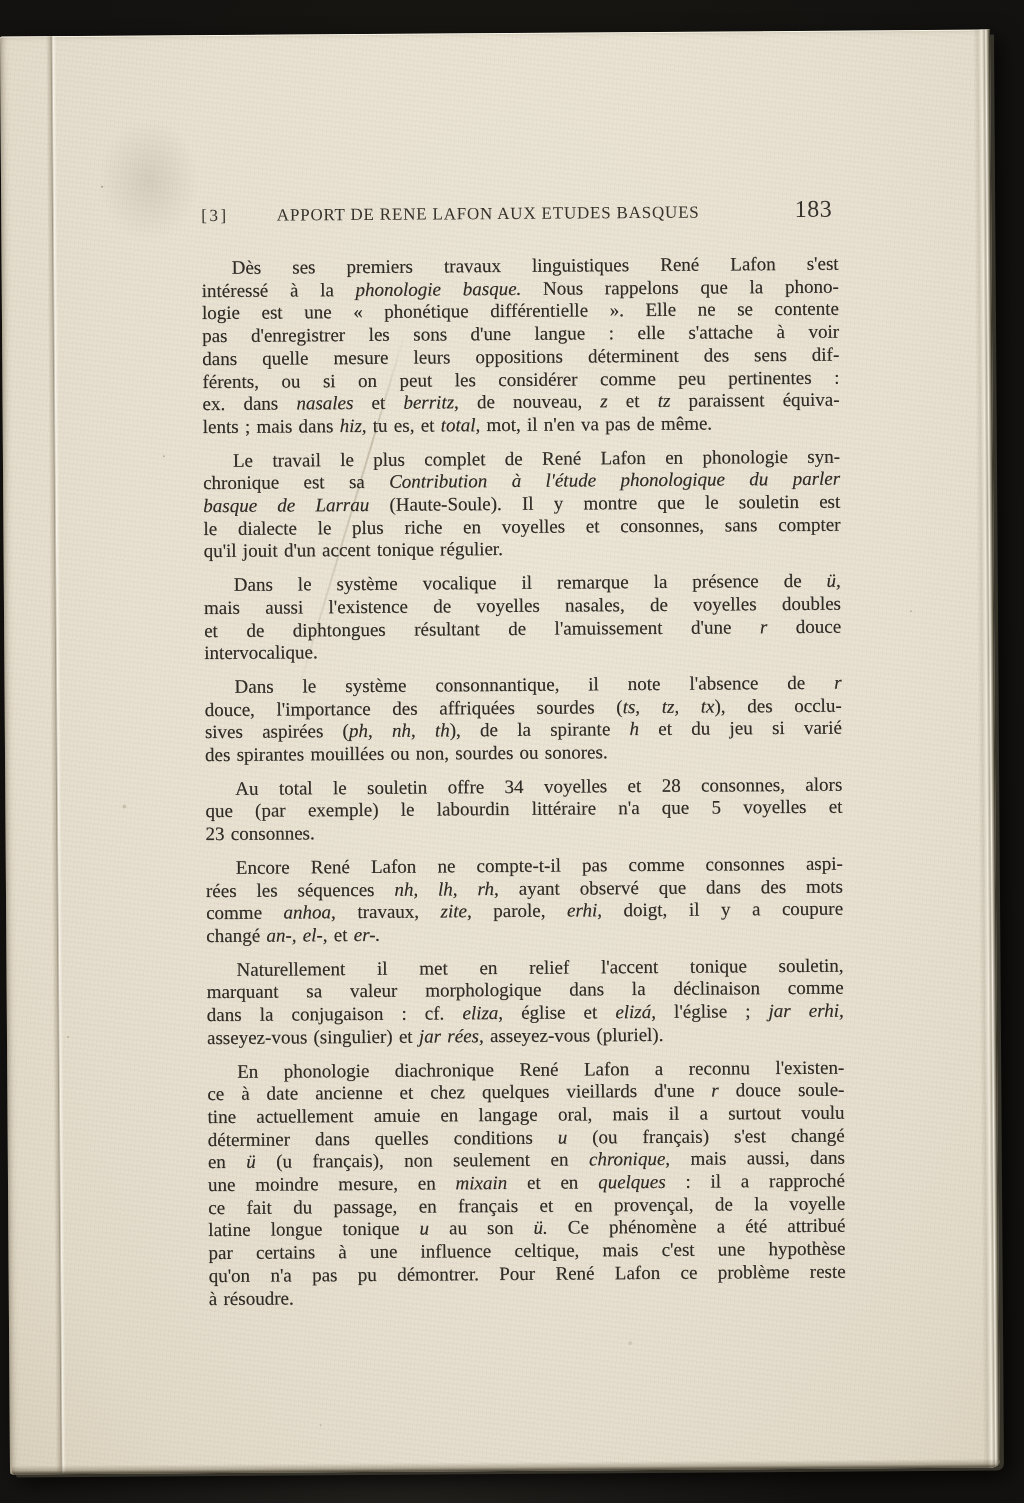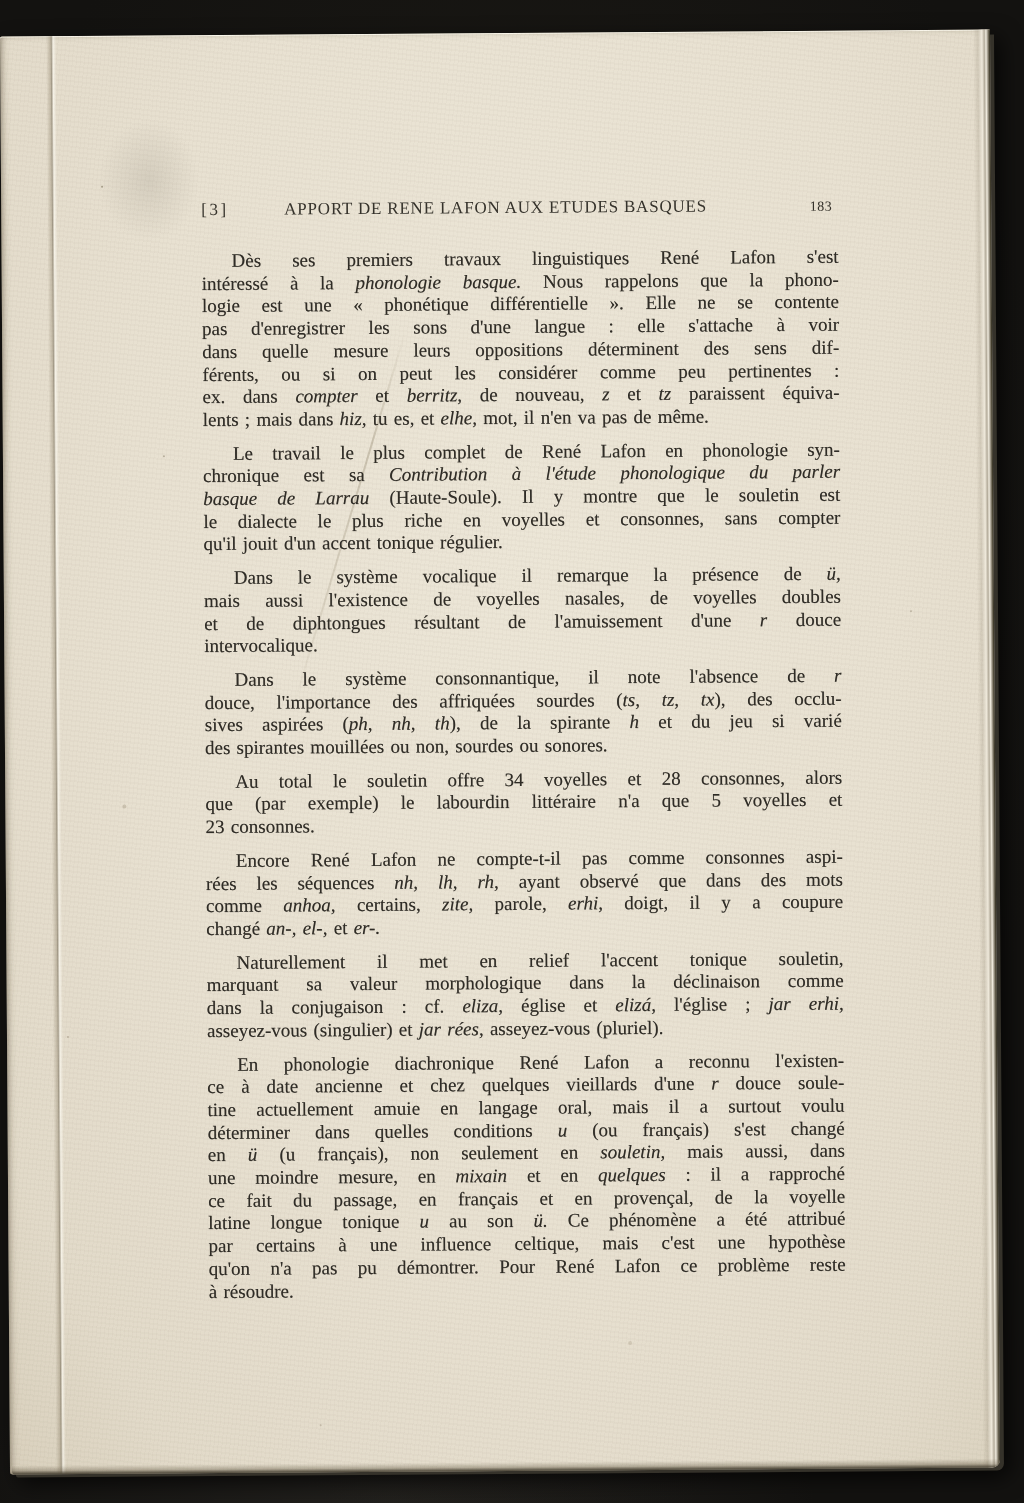--- a/index.html
+++ b/index.html
@@ -75,21 +75,21 @@
   }
   
   .content { position:absolute; left:200px; top:165px; width:637px; color:#2f2c26; }
   .page-header {
     display:flex; align-items:baseline;
     font-size:17px; letter-spacing:1px; margin-bottom:30px;
     color:#35322b; white-space:nowrap;
   }
   .hdr-ref   { letter-spacing:2.5px; }
   .hdr-title { flex:1; text-align:center; letter-spacing:0.8px; }
-  .hdr-num   { font-size:14px; letter-spacing:0.5px; padding-right:6px;margin-left:47px; }
+  .hdr-num   { font-size:24px; letter-spacing:0.5px; padding-right:6px;margin-left:47px; }
   .text-body {
     font-size:19px; line-height:22.7px; word-spacing:1.5px;
     text-shadow:0.2px 0.2px 0.4px rgba(46,43,38,0.45);
   }
   .para + .para { margin-top:11px; }
   .line  { text-align:justify; text-align-last:justify; }
   .line.first { padding-left:30px; }
   .line.last  { text-align-last:left; }
   .it { font-style:italic; }
 </style>
@@ -110,22 +110,22 @@
         <span class="hdr-num">183</span>
       </div>
       <div class="text-body" id="text-body">
           <div class="para">
             <div class="line first"><span>Dès ses premiers travaux linguistiques René Lafon s'est</span></div>
             <div class="line"><span>intéressé à la </span><span class="it">phonologie basque.</span><span> Nous rappelons que la phono-</span></div>
             <div class="line"><span>logie est une «&nbsp;phonétique différentielle&nbsp;». Elle ne se contente</span></div>
             <div class="line"><span>pas d'enregistrer les sons d'une langue&nbsp;: elle s'attache à voir</span></div>
             <div class="line"><span>dans quelle mesure leurs oppositions déterminent des sens dif-</span></div>
             <div class="line"><span>férents, ou si on peut les considérer comme peu pertinentes&nbsp;:</span></div>
-            <div class="line"><span>ex. dans </span><span class="it">compter</span><span> et </span><span class="it">berritz,</span><span> de nouveau, </span><span class="it">z</span><span> et </span><span class="it">tz</span><span> paraissent équiva-</span></div>
-            <div class="line last"><span>lents&nbsp;; mais dans </span><span class="it">hiz,</span><span> tu es, et </span><span class="it">elhe,</span><span> mot, il n'en va pas de même.</span></div>
+            <div class="line"><span>ex. dans </span><span class="it">nasales</span><span> et </span><span class="it">berritz,</span><span> de nouveau, </span><span class="it">z</span><span> et </span><span class="it">tz</span><span> paraissent équiva-</span></div>
+            <div class="line last"><span>lents&nbsp;; mais dans </span><span class="it">hiz,</span><span> tu es, et </span><span class="it">total,</span><span> mot, il n'en va pas de même.</span></div>
           </div>
           <div class="para">
             <div class="line first"><span>Le travail le plus complet de René Lafon en phonologie syn-</span></div>
             <div class="line"><span>chronique est sa </span><span class="it">Contribution à l'étude phonologique du parler</span></div>
             <div class="line"><span class="it">basque de Larrau</span><span> (Haute-Soule). Il y montre que le souletin est</span></div>
             <div class="line"><span>le dialecte le plus riche en voyelles et consonnes, sans compter</span></div>
             <div class="line last"><span>qu'il jouit d'un accent tonique régulier.</span></div>
           </div>
           <div class="para">
             <div class="line first"><span>Dans le système vocalique il remarque la présence de </span><span class="it">ü,</span></div>
@@ -140,35 +140,35 @@
             <div class="line last"><span>des spirantes mouillées ou non, sourdes ou sonores.</span></div>
           </div>
           <div class="para">
             <div class="line first"><span>Au total le souletin offre 34 voyelles et 28 consonnes, alors</span></div>
             <div class="line"><span>que (par exemple) le labourdin littéraire n'a que 5 voyelles et</span></div>
             <div class="line last"><span>23 consonnes.</span></div>
           </div>
           <div class="para">
             <div class="line first"><span>Encore René Lafon ne compte-t-il pas comme consonnes aspi-</span></div>
             <div class="line"><span>rées les séquences </span><span class="it">nh, lh, rh,</span><span> ayant observé que dans des mots</span></div>
-            <div class="line"><span>comme </span><span class="it">anhoa,</span><span> certains, </span><span class="it">zite,</span><span> parole, </span><span class="it">erhi,</span><span> doigt, il y a coupure</span></div>
+            <div class="line"><span>comme </span><span class="it">anhoa,</span><span> travaux, </span><span class="it">zite,</span><span> parole, </span><span class="it">erhi,</span><span> doigt, il y a coupure</span></div>
             <div class="line last"><span>changé </span><span class="it">an-, el-,</span><span> et </span><span class="it">er-.</span></div>
           </div>
           <div class="para">
             <div class="line first"><span>Naturellement il met en relief l'accent tonique souletin,</span></div>
             <div class="line"><span>marquant sa valeur morphologique dans la déclinaison comme</span></div>
             <div class="line"><span>dans la conjugaison&nbsp;: cf. </span><span class="it">eliza,</span><span> église et </span><span class="it">elizá,</span><span> l'église&nbsp;; </span><span class="it">jar erhi,</span></div>
             <div class="line last"><span>asseyez-vous (singulier) et </span><span class="it">jar rées,</span><span> asseyez-vous (pluriel).</span></div>
           </div>
           <div class="para">
             <div class="line first"><span>En phonologie diachronique René Lafon a reconnu l'existen-</span></div>
             <div class="line"><span>ce à date ancienne et chez quelques vieillards d'une </span><span class="it">r</span><span> douce soule-</span></div>
             <div class="line"><span>tine actuellement amuie en langage oral, mais il a surtout voulu</span></div>
             <div class="line"><span>déterminer dans quelles conditions </span><span class="it">u</span><span> (ou français) s'est changé</span></div>
-            <div class="line"><span>en </span><span class="it">ü</span><span> (u français), non seulement en </span><span class="it">souletin,</span><span> mais aussi, dans</span></div>
+            <div class="line"><span>en </span><span class="it">ü</span><span> (u français), non seulement en </span><span class="it">chronique,</span><span> mais aussi, dans</span></div>
             <div class="line"><span>une moindre mesure, en </span><span class="it">mixain</span><span> et en </span><span class="it">quelques</span><span>&nbsp;: il a rapproché</span></div>
             <div class="line"><span>ce fait du passage, en français et en provençal, de la voyelle</span></div>
             <div class="line"><span>latine longue tonique </span><span class="it">u</span><span> au son </span><span class="it">ü.</span><span> Ce phénomène a été attribué</span></div>
             <div class="line"><span>par certains à une influence celtique, mais c'est une hypothèse</span></div>
             <div class="line"><span>qu'on n'a pas pu démontrer. Pour René Lafon ce problème reste</span></div>
             <div class="line last"><span>à résoudre.</span></div>
           </div>
         </div>
     </div>
 

